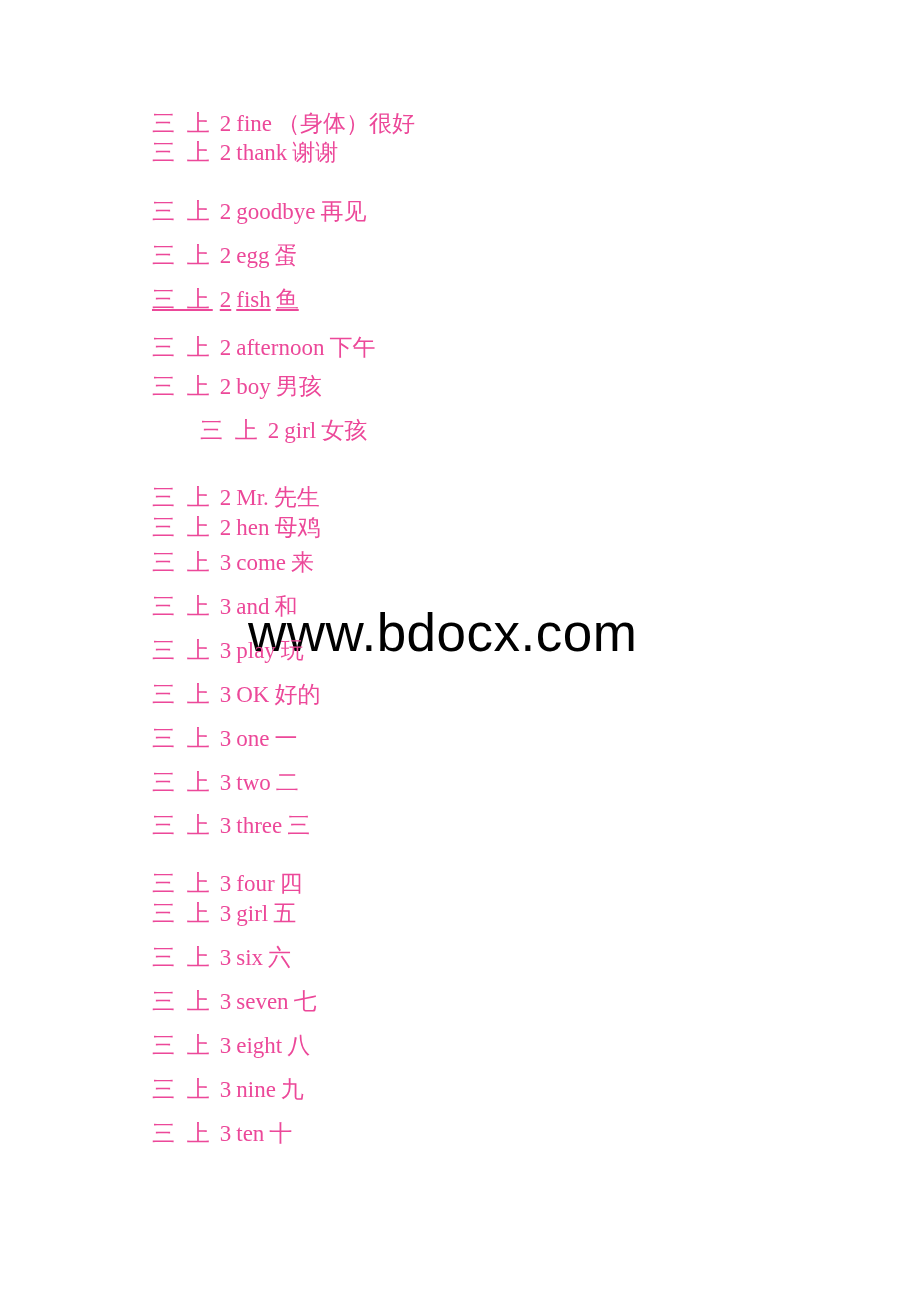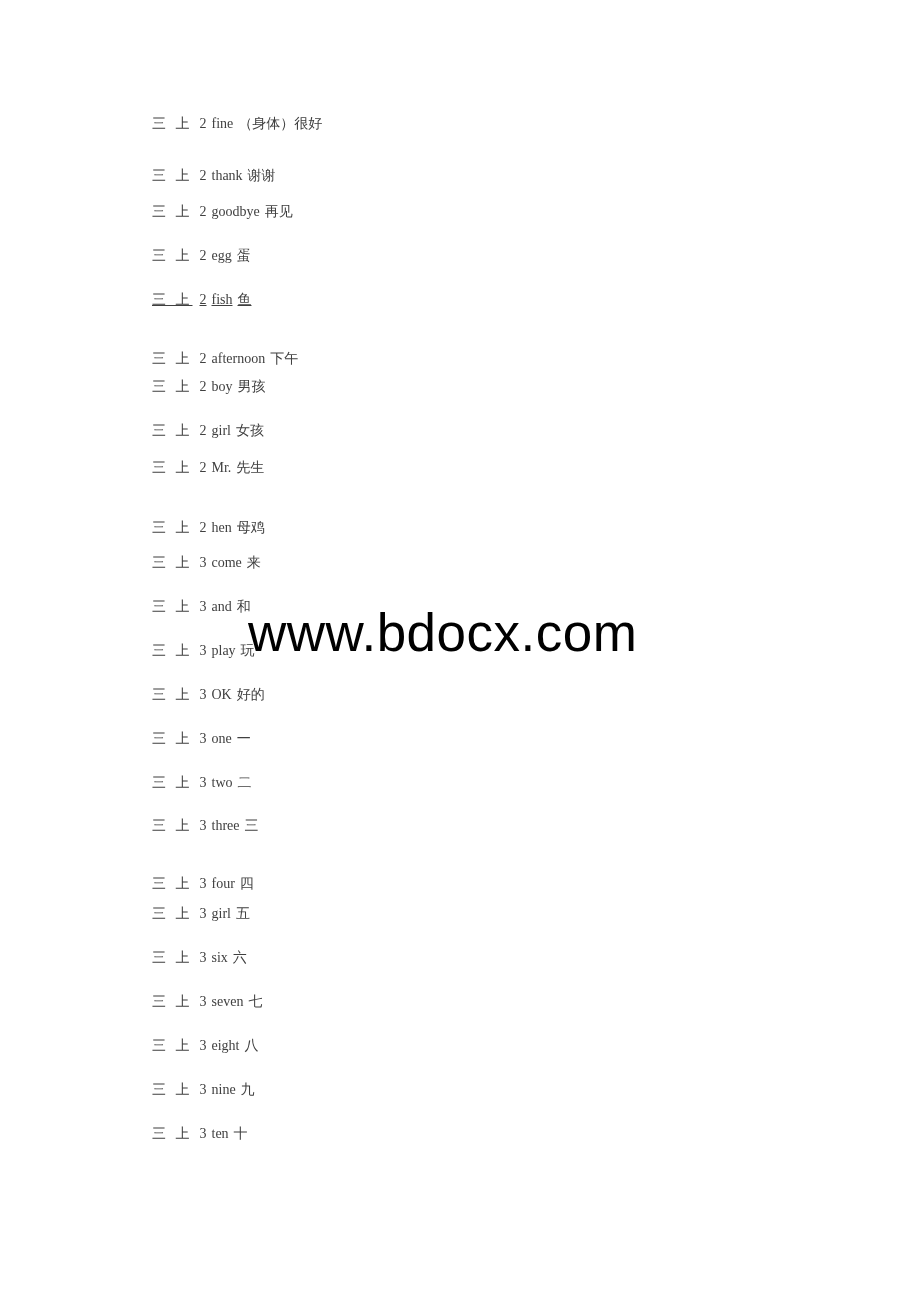--- a/index.html
+++ b/index.html
@@ -49,22 +49,22 @@
     width: 920px;
     z-index: 2;
   }
 
   .vocab-row {
     position: absolute;
     left: 152px;
     height: 44px;
     line-height: 44px;
     white-space: nowrap;
-    font-size: 14px;
-    color: #404040;
+    font-size: 23px;
+    color: #ec4899;
   }
 
   .grade {
     letter-spacing: 3px;
     margin-right: 7px;
   }
   .unit {
     margin-right: 5px;
   }
   .word {
@@ -76,28 +76,28 @@
 </style>
 </head>
 <body>
 
 <div id="page">
 
   <div id="watermark">www.bdocx.com</div>
 
   <div id="vocab-list">
       <div class="vocab-row" style="top: 102px;"><span class="grade">三 上</span><span class="unit">2</span><span class="word">fine</span><span class="meaning">（身体）很好</span></div>
-      <div class="vocab-row" style="top: 154px;"><span class="grade">三 上</span><span class="unit">2</span><span class="word">thank</span><span class="meaning">谢谢</span></div>
+      <div class="vocab-row" style="top: 131px;"><span class="grade">三 上</span><span class="unit">2</span><span class="word">thank</span><span class="meaning">谢谢</span></div>
       <div class="vocab-row" style="top: 189.8px;"><span class="grade">三 上</span><span class="unit">2</span><span class="word">goodbye</span><span class="meaning">再见</span></div>
       <div class="vocab-row" style="top: 233.7px; text-align: center;"><span class="grade">三 上</span><span class="unit">2</span><span class="word">egg</span><span class="meaning">蛋</span></div>
       <div class="vocab-row" style="top: 277.6px; text-decoration: underline;"><span class="grade">三 上</span><span class="unit">2</span><span class="word">fish</span><span class="meaning">鱼</span></div>
-      <div class="vocab-row" style="top: 337px;"><span class="grade">三 上</span><span class="unit">2</span><span class="word">afternoon</span><span class="meaning">下午</span></div>
+      <div class="vocab-row" style="top: 326px;"><span class="grade">三 上</span><span class="unit">2</span><span class="word">afternoon</span><span class="meaning">下午</span></div>
       <div class="vocab-row" style="top: 365.4px;"><span class="grade">三 上</span><span class="unit">2</span><span class="word">boy</span><span class="meaning">男孩</span></div>
-      <div class="vocab-row" style="top: 409.3px;"><span class="grade">三 上</span><span class="unit">2</span><span class="word">girl</span><span class="meaning">女孩</span></div>
-      <div class="vocab-row" style="top: 446px;"><span class="grade">三 上</span><span class="unit">2</span><span class="word">Mr.</span><span class="meaning">先生</span></div>
+      <div class="vocab-row" style="top: 409.3px; margin-left: 48px;"><span class="grade">三 上</span><span class="unit">2</span><span class="word">girl</span><span class="meaning">女孩</span></div>
+      <div class="vocab-row" style="top: 476px;"><span class="grade">三 上</span><span class="unit">2</span><span class="word">Mr.</span><span class="meaning">先生</span></div>
       <div class="vocab-row" style="top: 506px; text-align: right;"><span class="grade">三 上</span><span class="unit">2</span><span class="word">hen</span><span class="meaning">母鸡</span></div>
       <div class="vocab-row" style="top: 541px;"><span class="grade">三 上</span><span class="unit">3</span><span class="word">come</span><span class="meaning">来</span></div>
       <div class="vocab-row" style="top: 584.9px;"><span class="grade">三 上</span><span class="unit">3</span><span class="word">and</span><span class="meaning">和</span></div>
       <div class="vocab-row" style="top: 628.8px;"><span class="grade">三 上</span><span class="unit">3</span><span class="word">play</span><span class="meaning">玩</span></div>
       <div class="vocab-row" style="top: 672.7px;"><span class="grade">三 上</span><span class="unit">3</span><span class="word">OK</span><span class="meaning">好的</span></div>
       <div class="vocab-row" style="top: 716.6px;"><span class="grade">三 上</span><span class="unit">3</span><span class="word">one</span><span class="meaning">一</span></div>
       <div class="vocab-row" style="top: 760.5px;"><span class="grade">三 上</span><span class="unit">3</span><span class="word">two</span><span class="meaning">二</span></div>
       <div class="vocab-row" style="top: 804.4px; text-align: center;"><span class="grade">三 上</span><span class="unit">3</span><span class="word">three</span><span class="meaning">三</span></div>
       <div class="vocab-row" style="top: 862px;"><span class="grade">三 上</span><span class="unit">3</span><span class="word">four</span><span class="meaning">四</span></div>
       <div class="vocab-row" style="top: 892.2px;"><span class="grade">三 上</span><span class="unit">3</span><span class="word">girl</span><span class="meaning">五</span></div>

